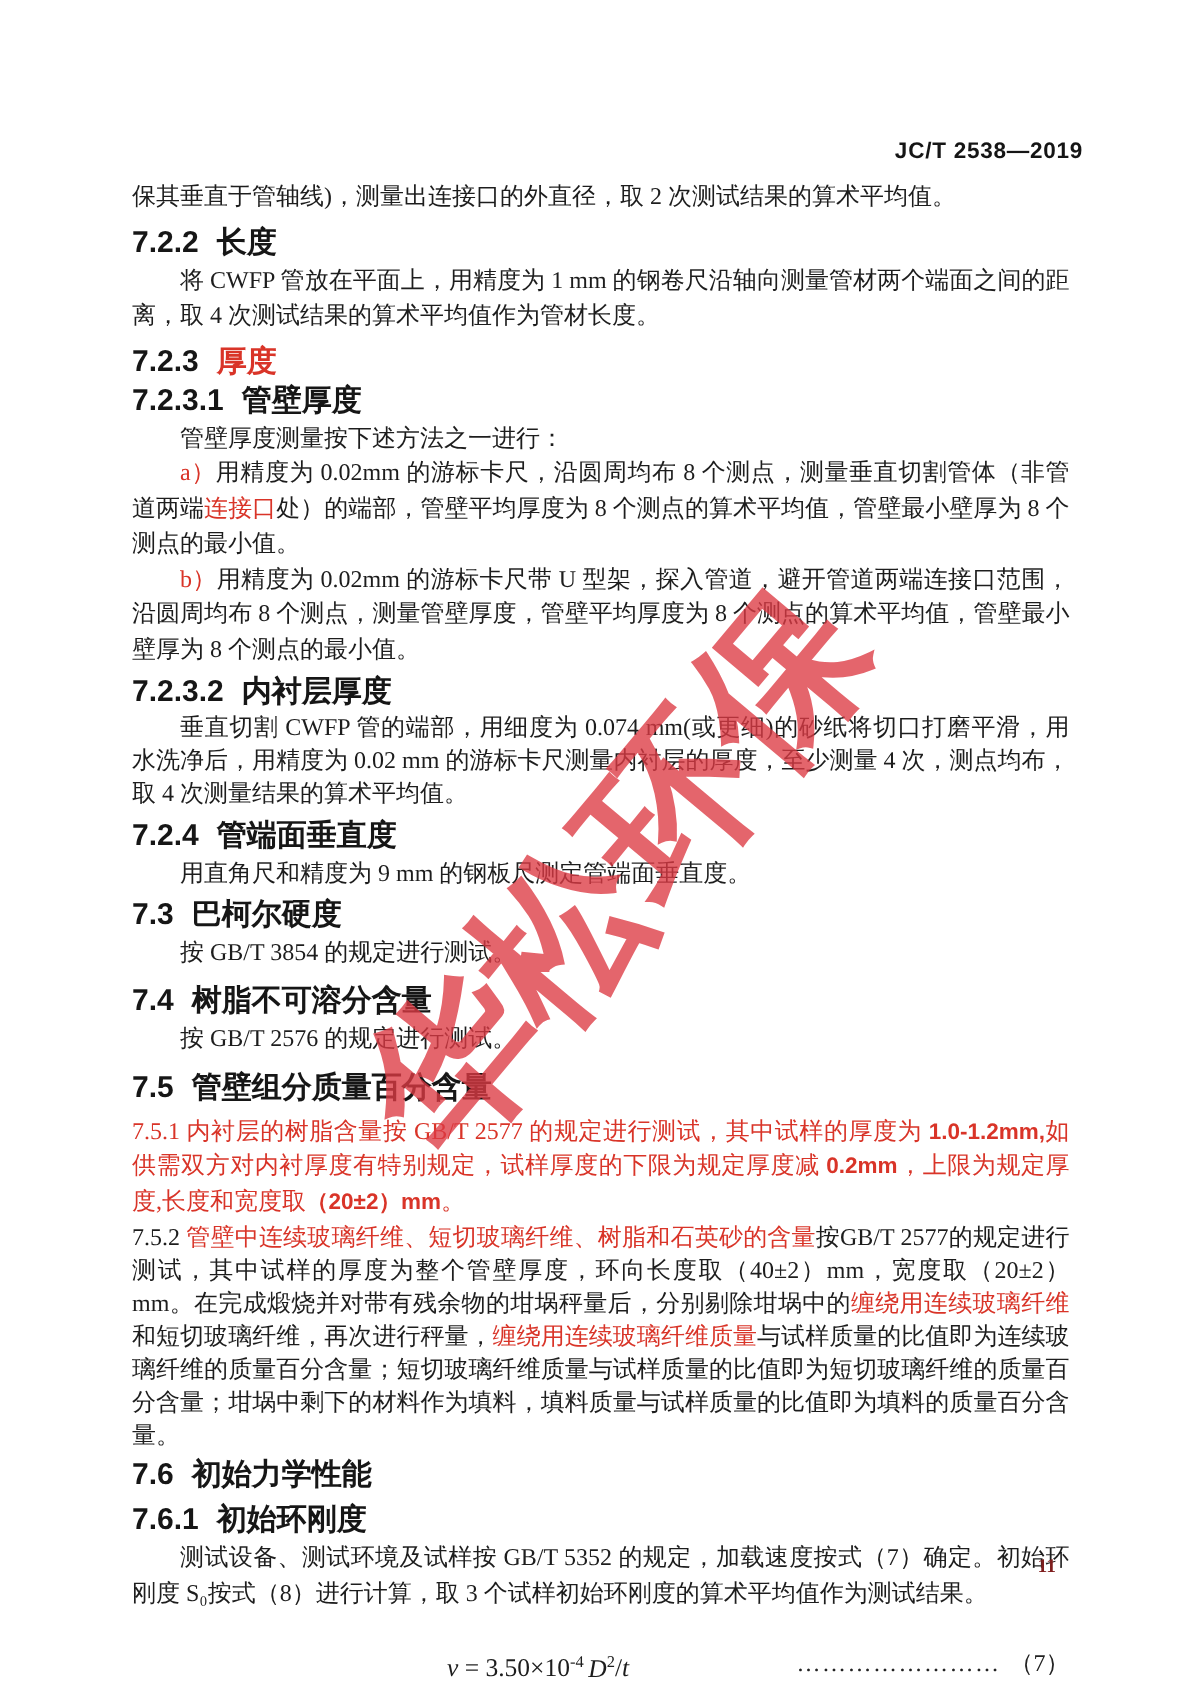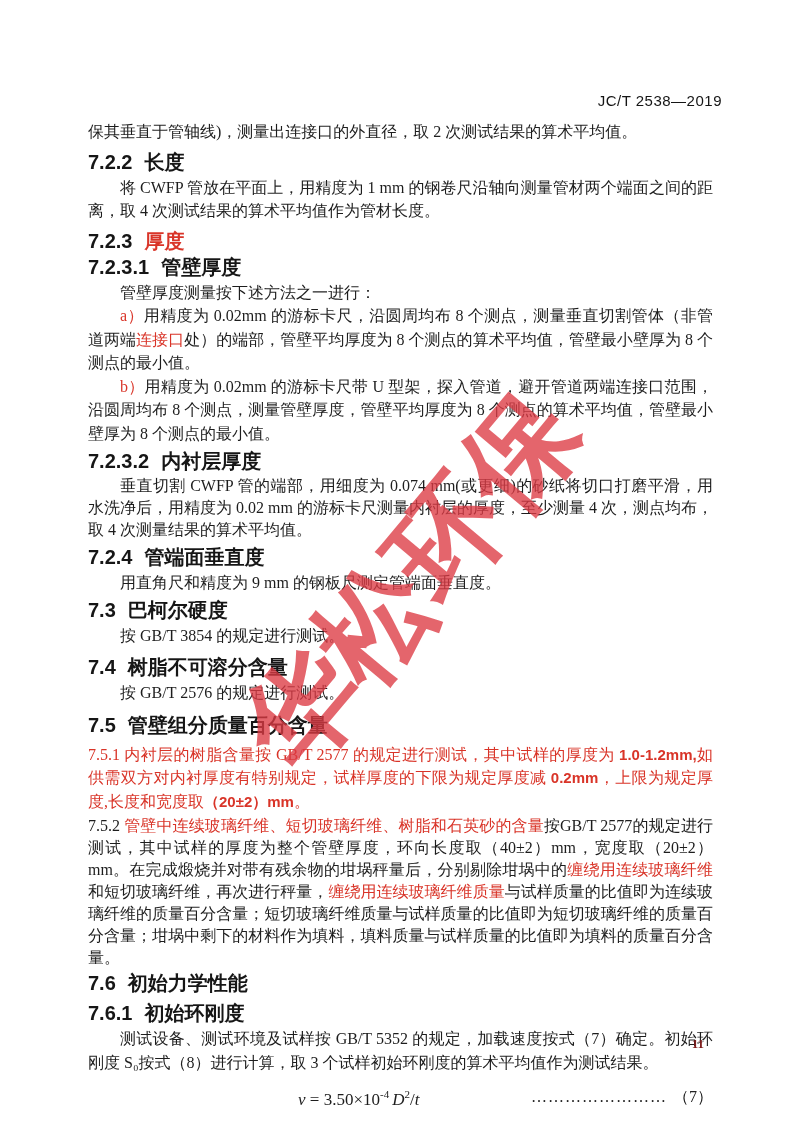--- a/index.html
+++ b/index.html
@@ -7,21 +7,21 @@
     width:800px;height:1131px;
     background:#ffffff;
     position:relative;
     overflow:hidden;
     font-family:"Liberation Serif","DejaVu Serif",serif;
     color:var(--body-text,#1d1d1d);
   }
   .doc-header{
     position:absolute;top:92px;right:78px;
     font-family:"Liberation Sans","DejaVu Sans",sans-serif;
-    font-size:15px;letter-spacing:.5px;color:#151515;
+    font-size:15px;letter-spacing:.5px;color:#151515;font-weight:bold;
   }
   .content{
     position:absolute;left:88px;top:120px;width:625px;
   }
   p{margin:0;font-size:16px;line-height:23.5px;text-align:justify;}
   .lh22{line-height:22px;}
   .indent{text-indent:2em;}
   h3{
     margin:0;font-size:20px;line-height:20px;
     font-family:"Liberation Sans","DejaVu Sans",sans-serif;
@@ -32,21 +32,21 @@
   .mt8{margin-top:8px}.mt10{margin-top:10px}.mt12{margin-top:5px}
   .mb4{margin-bottom:4px}
   .red{color:var(--red-text,#d93428);}
   .red-bold{
     color:var(--red-text,#d93428);
     font-family:"Liberation Sans","DejaVu Sans",sans-serif;
     font-weight:bold;font-size:15px;
   }
   .formula-row{
     display:flex;align-items:center;
-    margin-top:7px;font-size:16px;line-height:26px;
+    margin-top:21px;font-size:16px;line-height:26px;
   }
   .formula{margin-left:210px;font-size:17px;font-style:italic;}
   .formula .rm{font-style:normal;}
   .formula sup{font-size:11px;font-style:normal;}
   .formula .var{margin-left:3px;}
   .formula-dots{margin-left:auto;letter-spacing:1px;color:#222;}
   .formula-label{margin-left:6px;color:#222;}
   .page-number{
     position:absolute;top:1036px;right:96px;
     font-size:13px;font-weight:bold;color:#7f1d1d;

